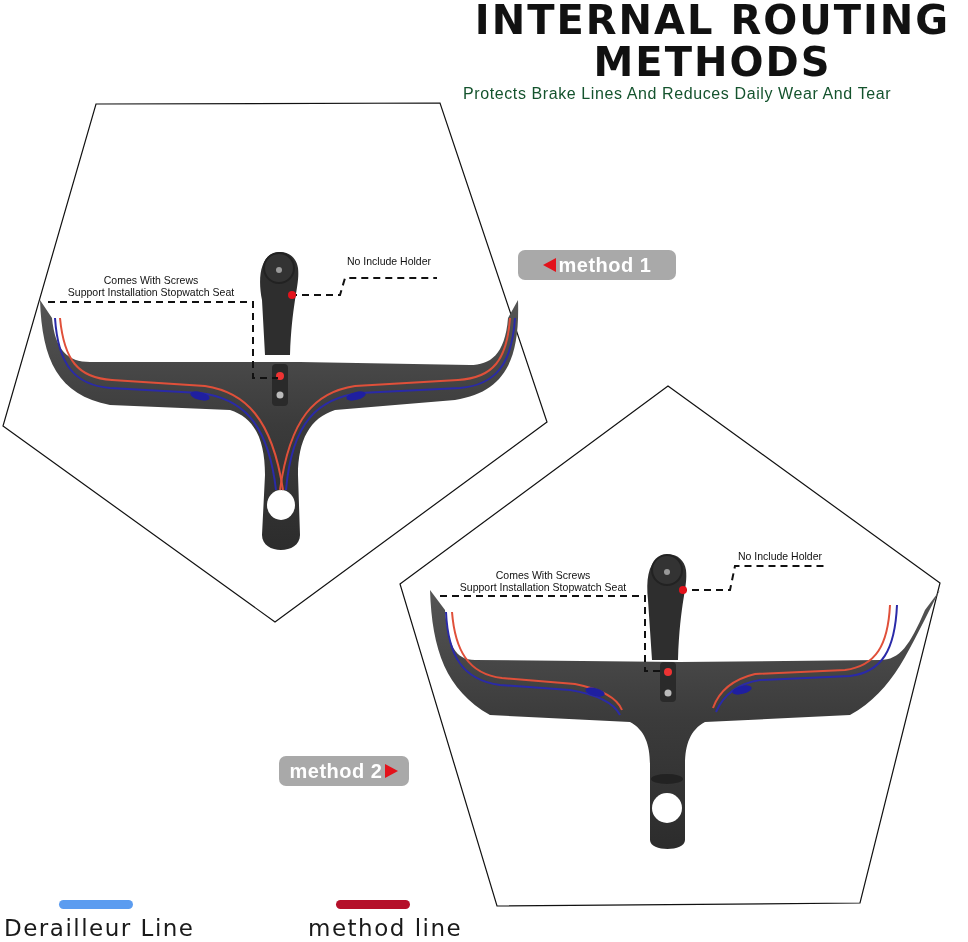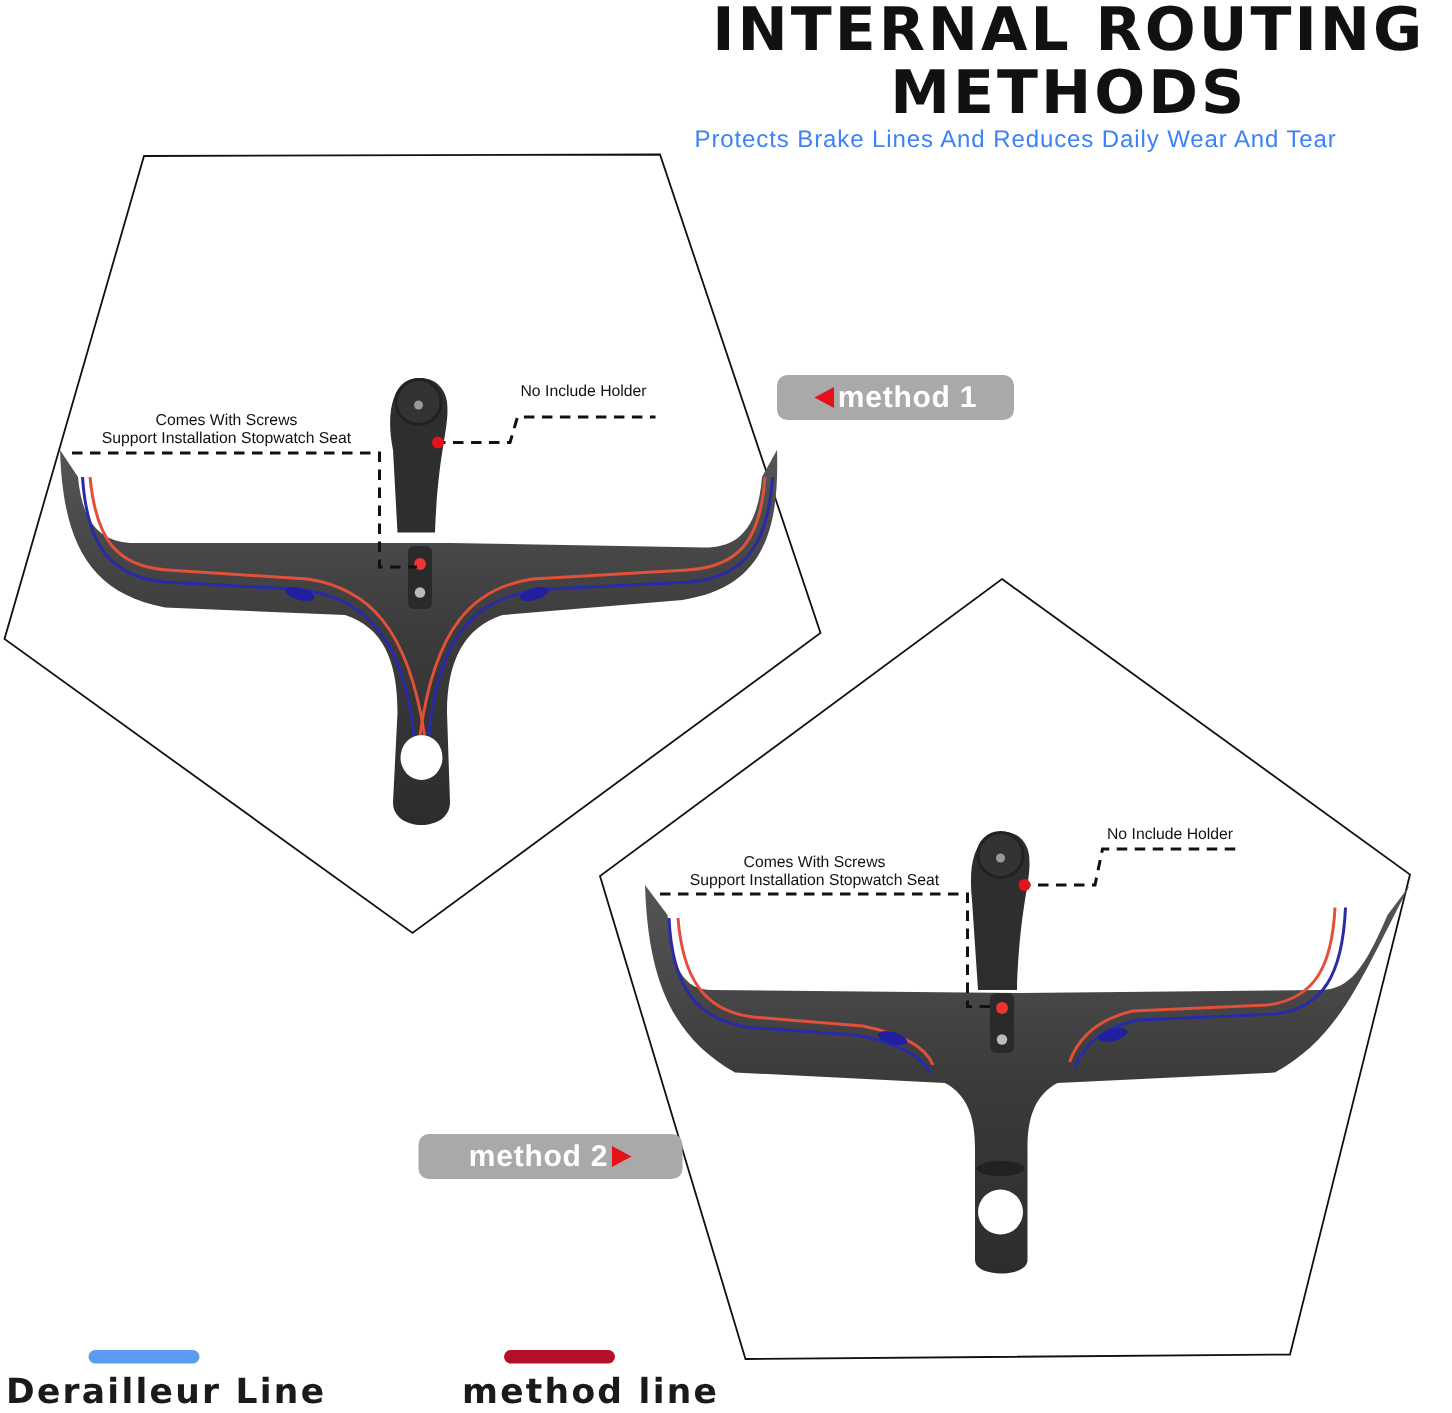--- a/index.html
+++ b/index.html
@@ -4,36 +4,36 @@
   <style>
     html, body { margin: 0; padding: 0; background: #ffffff; }
     body { width: 968px; height: 942px; position: relative; overflow: hidden;
            font-family: "Liberation Sans", sans-serif; }
     .title { position: absolute; left: 440px; width: 545px; text-align: center;
              font-family: "DejaVu Sans", sans-serif; font-weight: bold; color: #111;
              letter-spacing: 2px; font-size: 40px; line-height: 40px; }
     #title1 { top: 0px; }
     #title2 { top: 42px; }
     .subtitle { position: absolute; top: 85px; left: 463px; font-size: 16px;
-                color: #3b82f6; letter-spacing: 0.6px; white-space: nowrap; }
+                color: #14532d; letter-spacing: 0.6px; white-space: nowrap; }
     .art { position: absolute; left: 0; top: 0; }
     .method-badge { position: absolute; background: #a9a9a9; color: #fff;
                     border-radius: 7px; font-weight: bold; font-size: 20px;
                     height: 30px; line-height: 30px; letter-spacing: 0.5px;
                     display: flex; align-items: center; justify-content: center; }
     #method1 { left: 518px; top: 250px; width: 158px; }
-    #method2 { left: 279px; top: 756px; width: 176px; text-align: center; }
+    #method2 { left: 279px; top: 756px; width: 130px; text-align: center; }
     .arrow-left { width: 0; height: 0; border-top: 7px solid transparent;
                   border-bottom: 7px solid transparent; border-right: 13px solid #e3121b;
                   margin-right: 3px; }
     .arrow-right { width: 0; height: 0; border-top: 7px solid transparent;
                    border-bottom: 7px solid transparent; border-left: 13px solid #e3121b;
                    margin-left: 3px; }
     .legend-swatch { position: absolute; height: 9px; width: 74px; border-radius: 5px; }
-    .legend-label { position: absolute; top: 915px; font-size: 23px; font-weight: bold;
+    .legend-label { position: absolute; top: 915px; font-size: 23px; font-weight: normal;
                     color: #1a1a1a; letter-spacing: 1.5px; font-family: "DejaVu Sans", sans-serif; white-space: nowrap; }
     .note { position: absolute; font-size: 10.5px; font-weight: normal; color: #111;
             white-space: nowrap; text-align: center; line-height: 12px; }
   </style>
 </head>
 <body>
 
 <div class="title" id="title1">INTERNAL ROUTING</div>
 <div class="title" id="title2">METHODS</div>
 <div class="subtitle">Protects Brake Lines And Reduces Daily Wear And Tear</div>

